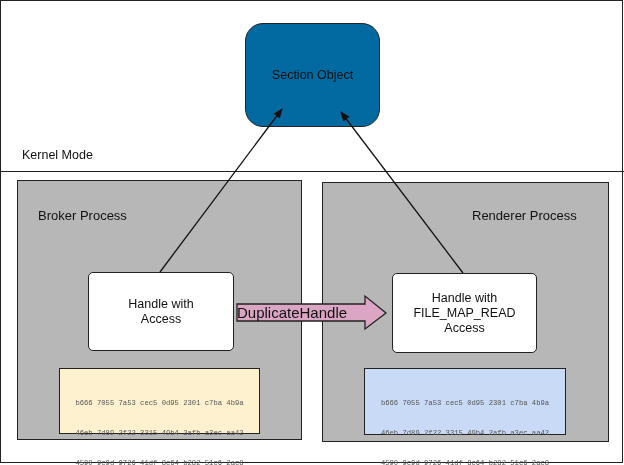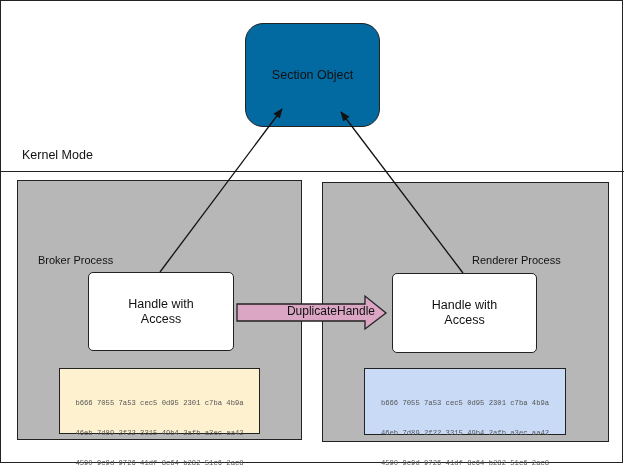--- a/index.html
+++ b/index.html
@@ -8,32 +8,32 @@
   .frame { position:absolute; left:0; top:0; width:621px; height:461px;
            border:1.5px solid #222; box-sizing:content-box; }
   .divider { position:absolute; left:0; top:171px; width:624px; height:0;
              border-top:1.5px solid #222; }
   .mode-label { position:absolute; font-size:12.5px; color:#111; }
   .section-obj { position:absolute; left:245px; top:23px; width:133px; height:102px;
                  background:#0369a1; border:1.5px solid #222; border-radius:18px;
                  display:flex; align-items:center; justify-content:center;
                  font-size:12.5px; }
   .process { position:absolute; background:#b7b7b7; border:1.5px solid #222; }
-  .process-label { position:absolute; font-size:11px;margin-top:46px; }
+  .process-label { position:absolute; font-size:13px; }
   .handle { position:absolute; background:#ffffff; border:1.5px solid #222; border-radius:5px;
             display:flex; flex-direction:column; align-items:center; justify-content:center;
             font-size:12.5px; line-height:15px; text-align:center; }
   .memory { position:absolute; border:1.5px solid #222; text-align:center; }
   .memory.writable { background:#fdf1cf; }
   .memory.readonly { background:#c9daf6; }
   .hex { font-family:"Liberation Mono", monospace; font-size:7.2px; line-height:10px;
          color:#555; margin-top:9px; white-space:pre; }
   svg.overlay { position:absolute; left:0; top:0; }
-  .dup-label { position:absolute; left:237px; top:304px; width:138px; text-align:right;
-               font-size:12px; color:#111; }
+  .dup-label { position:absolute; left:237px; top:304px; width:138px; text-align:left;
+               font-size:15px; color:#111; }
 </style>
 </head>
 <body>
 
 <div class="frame"></div>
 <div class="divider"></div>
 
 <div class="mode-label" style="left:22px; top:148px;">Kernel Mode</div>
 <div class="mode-label" style="left:31px; top:180px;">User Mode</div>
 
@@ -47,20 +47,21 @@
 <div class="process" style="left:322px; top:182px; width:285px; height:258px;"></div>
 <div class="process-label" style="left:472px; top:208px;">Renderer Process</div>
 
 <div class="handle" style="left:88px; top:272px; width:144px; height:77px;">
   <span>Handle with</span>
   <span>Access</span>
 </div>
 
 <div class="handle" style="left:392px; top:273px; width:143px; height:78px;">
   <span>Handle with</span>
+  <span>FILE_MAP_READ</span>
   <span>Access</span>
 </div>
 
 <div class="memory writable" style="left:59px; top:368px; width:199px; height:64px;">
   <div class="hex">
     <div>b666 7055 7a53 cec5 0d95 2301 c7ba 4b9a</div>
     <div>46eb 7d89 2f22 3315 49b4 2afb a3ec aa42</div>
     <div>4590 9c9d 9726 41df 8c64 b282 51c6 2ac8</div>
     
   </div>

